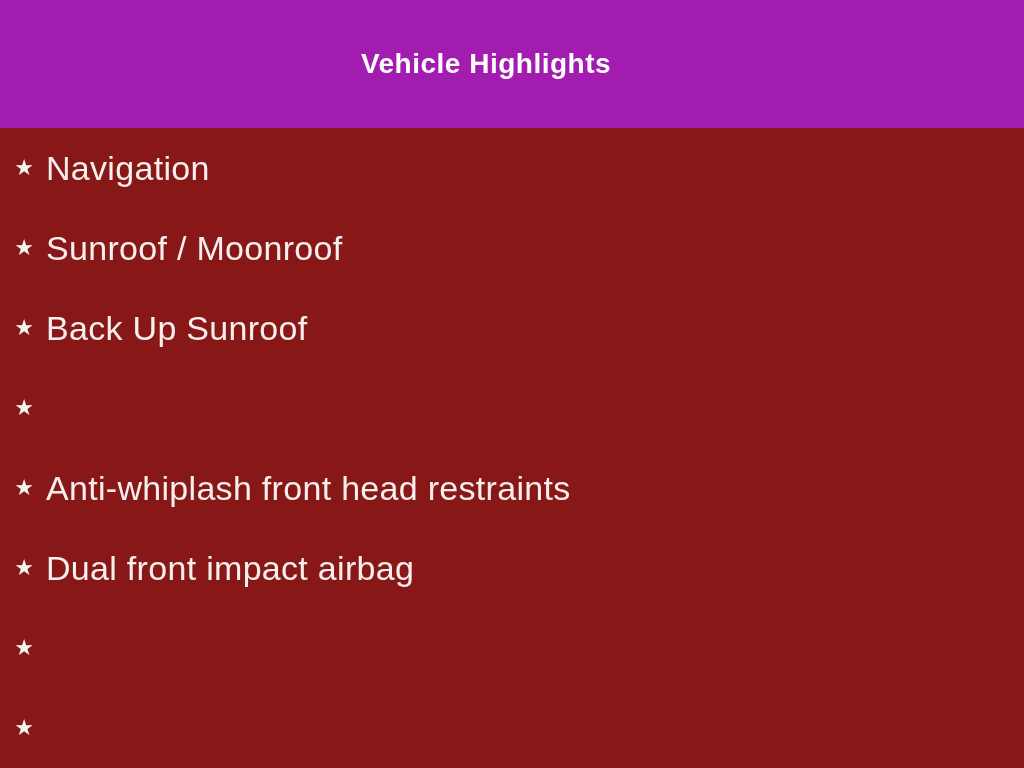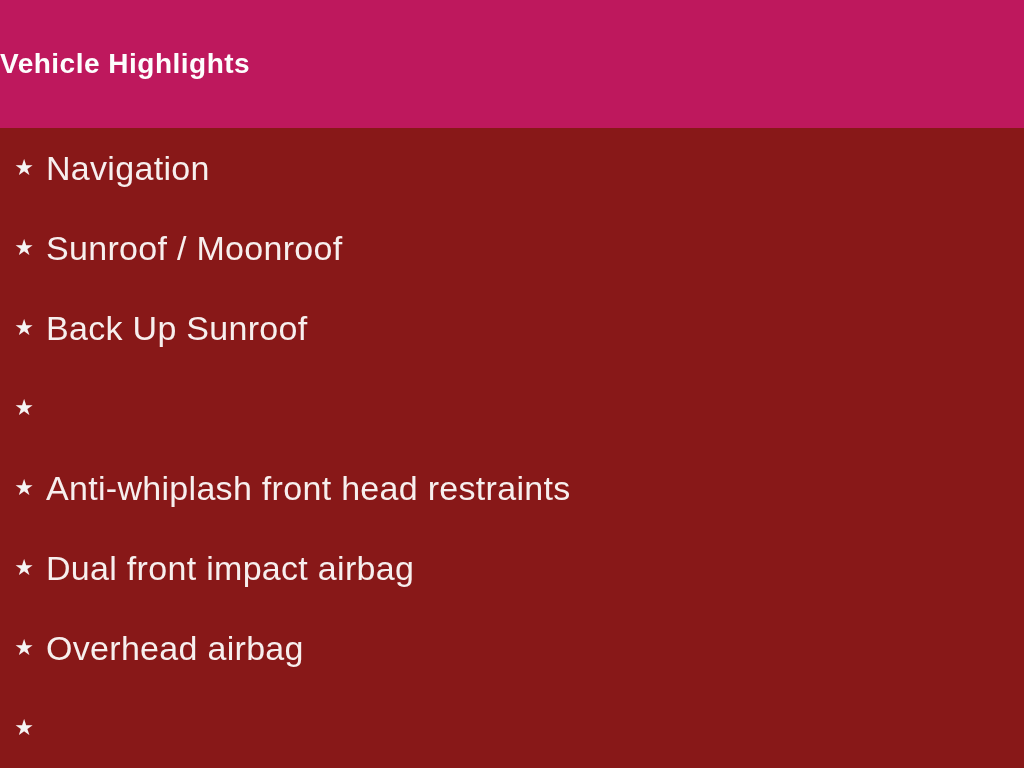--- a/index.html
+++ b/index.html
@@ -14,24 +14,24 @@
     background: #881818;
   }
   .slide {
     width: 1024px;
     height: 768px;
     display: flex;
     flex-direction: column;
   }
   .header {
     height: 128px;
-    background: #be185d;
+    background: #a21caf;
     display: flex;
     align-items: center;
-    justify-content: flex-start;
+    justify-content: center;
     padding-right: 52px;
     box-sizing: border-box;
   }
   .header .title {
     color: #fdfdfd;
     font-size: 28px;
     font-weight: 700;
     letter-spacing: 0.5px;
   }
   .body {
@@ -95,20 +95,19 @@
     <span class="label">Anti-whiplash front head restraints</span>
   </div>
 
   <div class="feature-row">
     <span class="star">★</span>
     <span class="label">Dual front impact airbag</span>
   </div>
 
   <div class="feature-row">
     <span class="star">★</span>
-    <span class="label">Overhead airbag</span>
   </div>
 
   <div class="feature-row">
     <span class="star">★</span>
   </div>
 </div>
 </div>
 
 </body></html>

